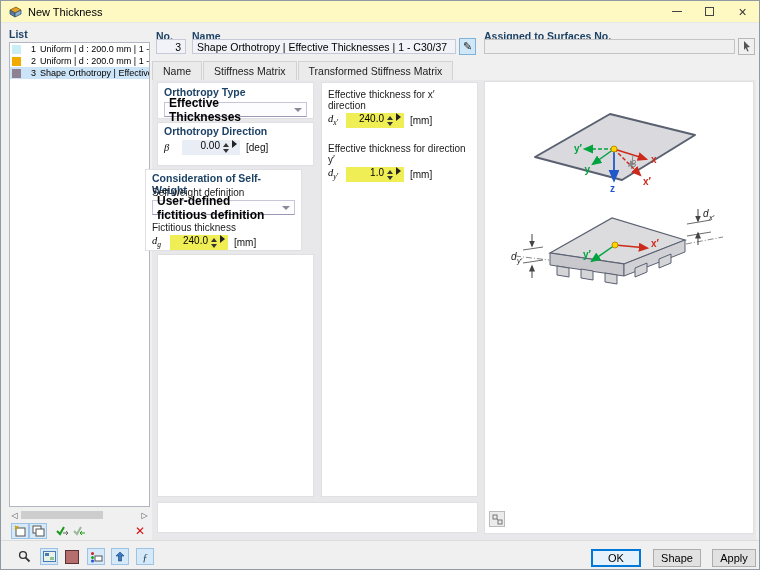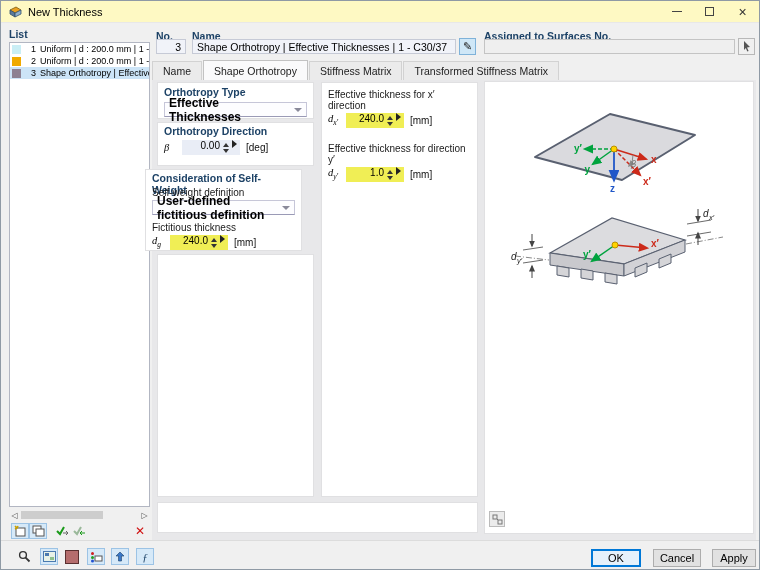--- a/index.html
+++ b/index.html
@@ -173,21 +173,20 @@
   <div class="fld-label" style="left:483px; top:29px;">Assigned to Surfaces No.</div>
   <div class="txt-field" style="left:483px; top:38px; width:251px; height:15px; background:#efefef; border-color:#c4c4c4;"></div>
   <div class="icon-btn gray" style="left:737px; top:37px;">
     <svg width="10" height="11" viewBox="0 0 10 11">
       <path d="M2,0 L8,6 L5,6.4 L6.6,10 L5.3,10.5 L3.8,7 L2,9 Z" fill="#555"></path>
     </svg>
   </div>
 
   <div class="tabbar">
     <div class="tab">Name</div>
-    <div class="tab active">Shape Orthotropy</div>
     <div class="tab">Stiffness Matrix</div>
     <div class="tab">Transformed Stiffness Matrix</div>
   </div>
 
   <div class="content-bg"></div>
 
   <div class="card" style="left:156px; top:81px; width:157px; height:37px;">
     <div class="sec-header">Orthotropy Type</div>
     <div class="dropdown">
       <span class="dd-val">Effective Thicknesses</span>
@@ -377,16 +376,16 @@
   <div class="ftr-icon" style="left:110px;">
     <svg width="12" height="12" viewBox="0 0 12 12">
       <path d="M6,1 L10,5 L7.5,5 L7.5,10 L4.5,10 L4.5,5 L2,5 Z" fill="#3a78c8" stroke="#1d4266" stroke-width="0.6"></path>
     </svg>
   </div>
   <div class="ftr-icon" style="left:135px;">
     <span style="font-style:italic; font-family:'Liberation Serif','DejaVu Serif',serif; font-size:11px; color:#1d4266;">ƒ</span>
   </div>
 
   <div class="btn default" style="left:590px; width:50px;">OK</div>
-  <div class="btn" style="left:652px; width:48px;">Cancel</div>
+  <div class="btn" style="left:652px; width:48px;">Shape</div>
   <div class="btn" style="left:711px; width:44px;">Apply</div>
 
 </div>
 
 </body></html>

